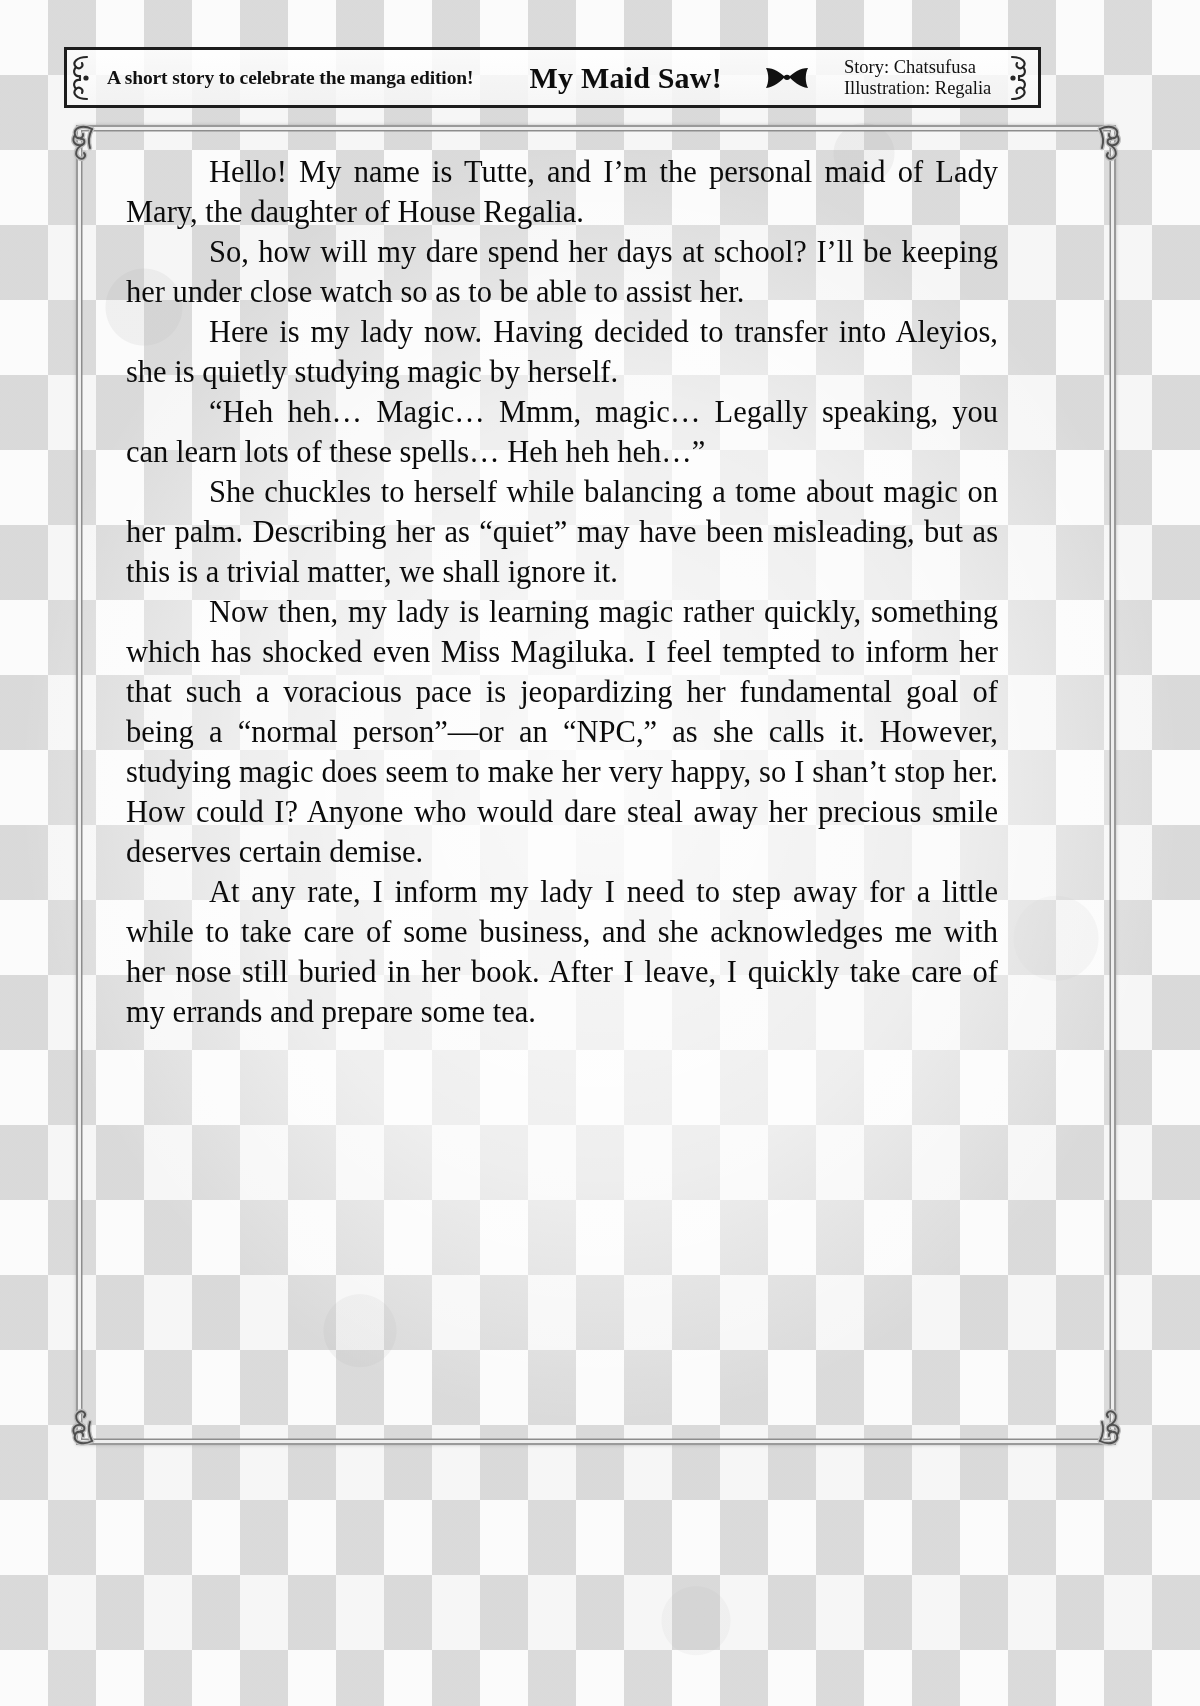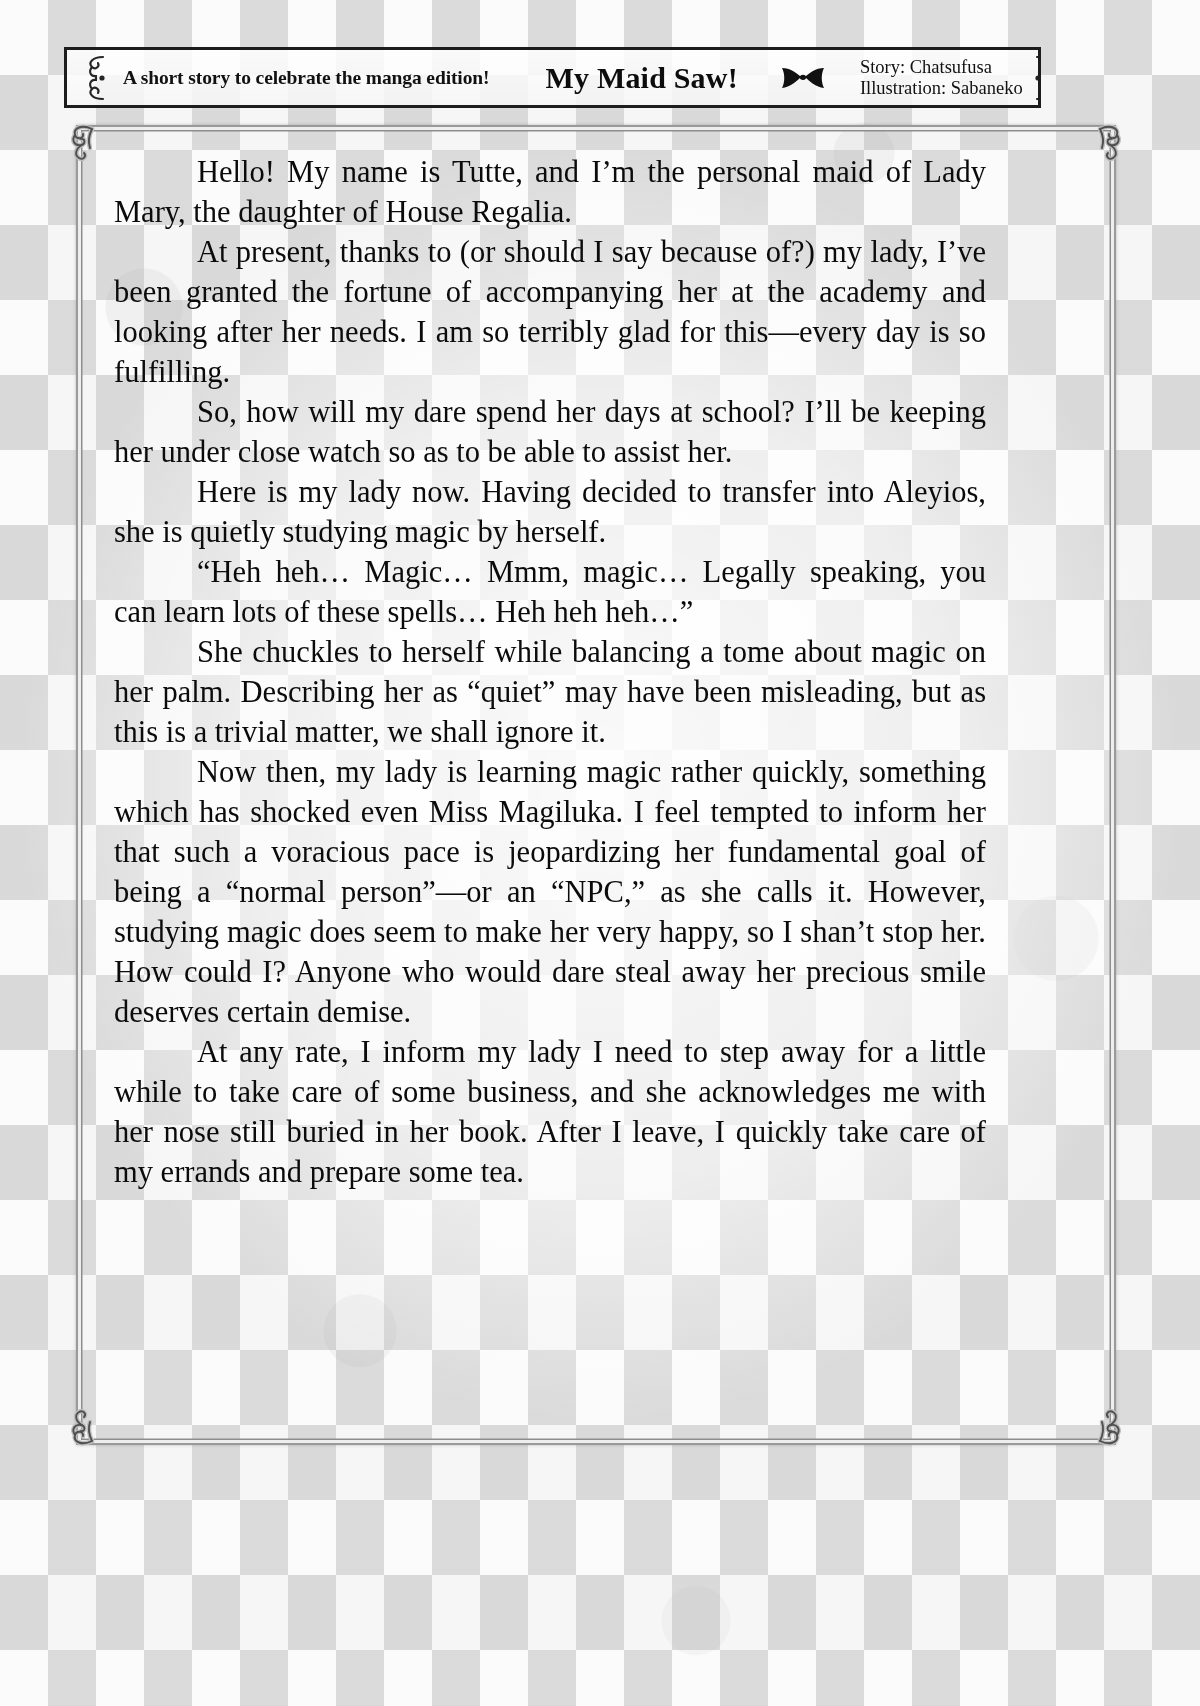--- a/index.html
+++ b/index.html
@@ -69,21 +69,21 @@
     display: flex;
     align-items: center;
     overflow: hidden;
   }
   .header-inner {
     position: relative;
     display: flex;
     align-items: center;
     width: 100%;
     height: 100%;
-    padding: 0 6px 0 16px;
+    padding: 0 6px 0 0;
     box-sizing: border-box;
   }
   .hdr-orn {
     flex: 0 0 auto;
     width: 34px;
     height: 52px;
     opacity: .92;
   }
   .hdr-orn svg { display:block; width:100%; height:100%; }
 
@@ -152,21 +152,21 @@
   }
   .corner svg { display:block; width:100%; height:100%; }
   .corner.tl { left: -14px; top: -10px; }
   .corner.tr { right: -14px; top: -10px; transform: scaleX(-1); }
   .corner.bl { left: -14px; bottom: -10px; transform: scaleY(-1); }
   .corner.br { right: -14px; bottom: -10px; transform: scale(-1,-1); }
 
   
   .story {
     position: absolute;
-    left: 114px;
+    left: 126px;
     top: 152px;
     width: 872px;
     font-family: "Liberation Serif", "DejaVu Serif", serif;
     font-size: 30.5px;
     line-height: 40px;
     color: #0b0b0b;
     text-align: justify;
     text-justify: inter-word;
   }
   .story p {
@@ -204,21 +204,21 @@
     <span class="hdr-bow">
       <svg viewBox="0 0 46 26">
         <path fill="#111" d="M2 3 C10 3 17 8 21 12 C17 16 10 22 2 23 C5 17 5 9 2 3 Z"></path>
         <path fill="#111" d="M44 3 C36 3 29 8 25 12 C29 16 36 22 44 23 C41 17 41 9 44 3 Z"></path>
         <ellipse cx="23" cy="12.3" rx="3.1" ry="2.6" fill="#111"></ellipse>
       </svg>
     </span>
 
     <span class="hdr-credits">
       <div>Story: Chatsufusa</div>
-      <div>Illustration: Sabaneko</div>
+      <div>Illustration: Regalia</div>
     </span>
 
     <span class="hdr-spacer"></span>
 
     <span class="hdr-orn" style="transform:scaleX(-1)">
       <svg viewBox="0 0 34 52">
         <g fill="none" stroke="#141414" stroke-width="2.1" stroke-linecap="round">
           <path d="M20 5 C9 5 5 11 9 15 C12 18 17 15 15 11"></path>
           <path d="M9 15 C5 20 8 25 13 24"></path>
           <path d="M20 47 C9 47 5 41 9 37 C12 34 17 37 15 41"></path>
@@ -299,20 +299,19 @@
         <path d="M13 20 C9 26 13 31 19 30 C24 29 23 23 19 24"></path>
         <path d="M20 30 C14 33 12 40 17 43 C21 45.5 25 41 22 38"></path>
         <path d="M30 14 C27 20 26 27 28 33"></path>
       </g>
     </svg>
   </span>
 </div>
 
 <div class="story" id="story-body">
     <p>Hello! My name is Tutte, and I’m the personal maid of Lady Mary, the daughter of House Regalia.</p>
-    <p>At present, thanks to (or should I say because of?) my lady, I’ve been granted the fortune of accompanying her at the academy and looking after her needs. I am so terribly glad for this—every day is so fulfilling.</p>
     <p>So, how will my dare spend her days at school? I’ll be keeping her under close watch so as to be able to assist her.</p>
     <p>Here is my lady now. Having decided to transfer into Aleyios, she is quietly studying magic by herself.</p>
     <p>“Heh heh… Magic… Mmm, magic… Legally speaking, you can learn lots of these spells… Heh heh heh…”</p>
     <p>She chuckles to herself while balancing a tome about magic on her palm. Describing her as “quiet” may have been misleading, but as this is a trivial matter, we shall ignore it.</p>
     <p>Now then, my lady is learning magic rather quickly, something which has shocked even Miss Magiluka. I feel tempted to inform her that such a voracious pace is jeopardizing her fundamental goal of being a “normal person”—or an “NPC,” as she calls it. However, studying magic does seem to make her very happy, so I shan’t stop her. How could I? Anyone who would dare steal away her precious smile deserves certain demise.</p>
     <p>At any rate, I inform my lady I need to step away for a little while to take care of some business, and she acknowledges me with her nose still buried in her book. After I leave, I quickly take care of my errands and prepare some tea.</p>
   </div>
 
 </body></html>

